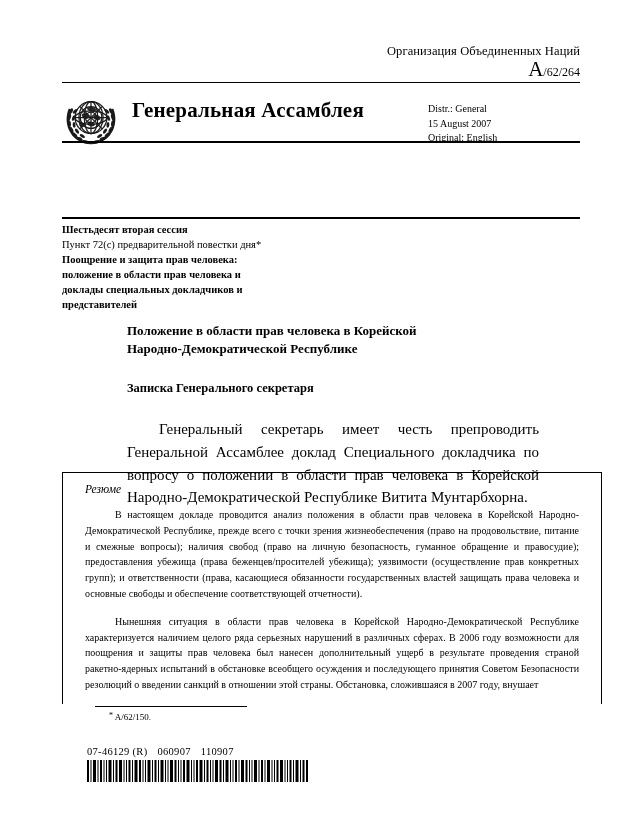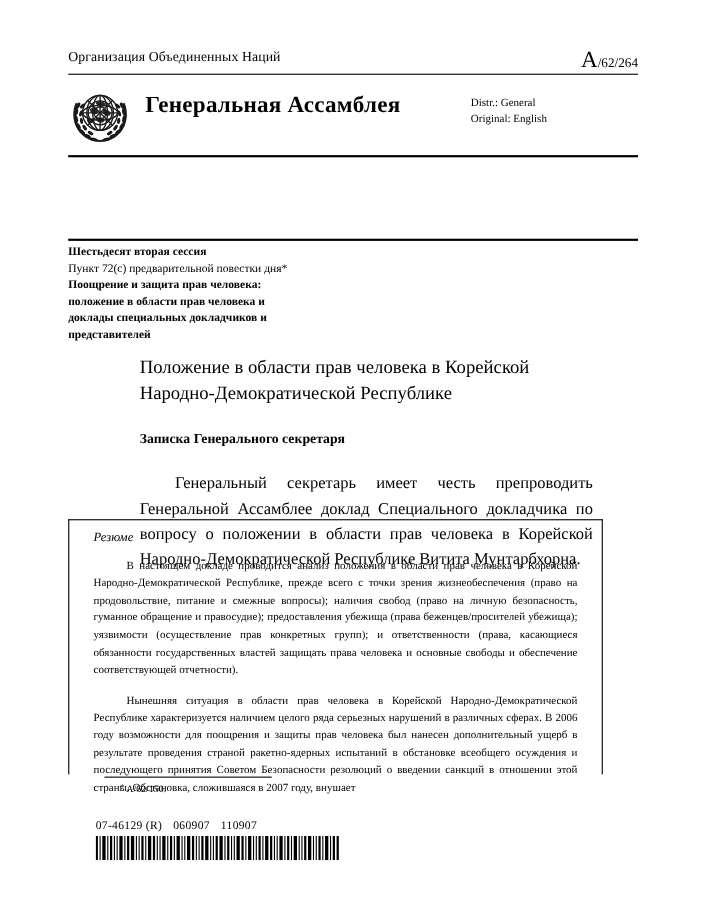--- a/index.html
+++ b/index.html
@@ -25,22 +25,24 @@
 
   
   .masthead {
     position: absolute;
     left: 62px;
     top: 44px;
     width: 518px;
   }
   .mast-row1 {
     display: flex;
+    align-items: flex-end;
     justify-content: space-between;
     padding-bottom: 2px;
+    flex-direction: column;
   }
   .org-name {
     font-size: 12.5px;
     letter-spacing: 0.1px;
     white-space: nowrap;
   }
   .doc-symbol {
     white-space: nowrap;
     line-height: 1;
   }
@@ -120,22 +122,22 @@
   .session-block .b { font-weight: bold; }
 
   
   .title-block {
     position: absolute;
     left: 127px;
     top: 322px;
     width: 412px;
   }
   .doc-title {
-    font-size: 17px;
-    font-weight: normal;
+    font-size: 13px;
+    font-weight: bold;
     line-height: 1.42;
     margin: 0;
   }
   .note-by {
     font-size: 12.5px;
     font-weight: bold;
     margin: 22px 0 12px 0;
   }
   .intro-para {
     font-size: 15px;
@@ -143,21 +145,21 @@
     text-align: justify;
     margin: 22px 0 0 0;
     text-indent: 32px;
   }
 
   
   .summary-box {
     position: absolute;
     left: 62px;
     top: 472px;
-    width: 486px;
+    width: 540px;
     border-top: 1px solid #000;
     border-left: 1px solid #000;
     border-right: 1px solid #000;
     box-sizing: border-box;
     height: 232px;
   }
   .summary-inner {
     padding: 10px 22px 0 22px;
   }
   .summary-label {
@@ -293,20 +295,21 @@
           </g>
         </svg>
       </div>
 
       <div class="ga-title-cell">
         <div class="ga-title">Генеральная Ассамблея</div>
       </div>
 
       <div class="distr-cell">
         <div>Distr.: General</div>
+        <div>15 August 2007</div>
         <div>Original: English</div>
       </div>
 
     </div>
   </div>
 
   <div class="rule-thick-wrap">
     <div class="rule-thick"></div>
   </div>
 

